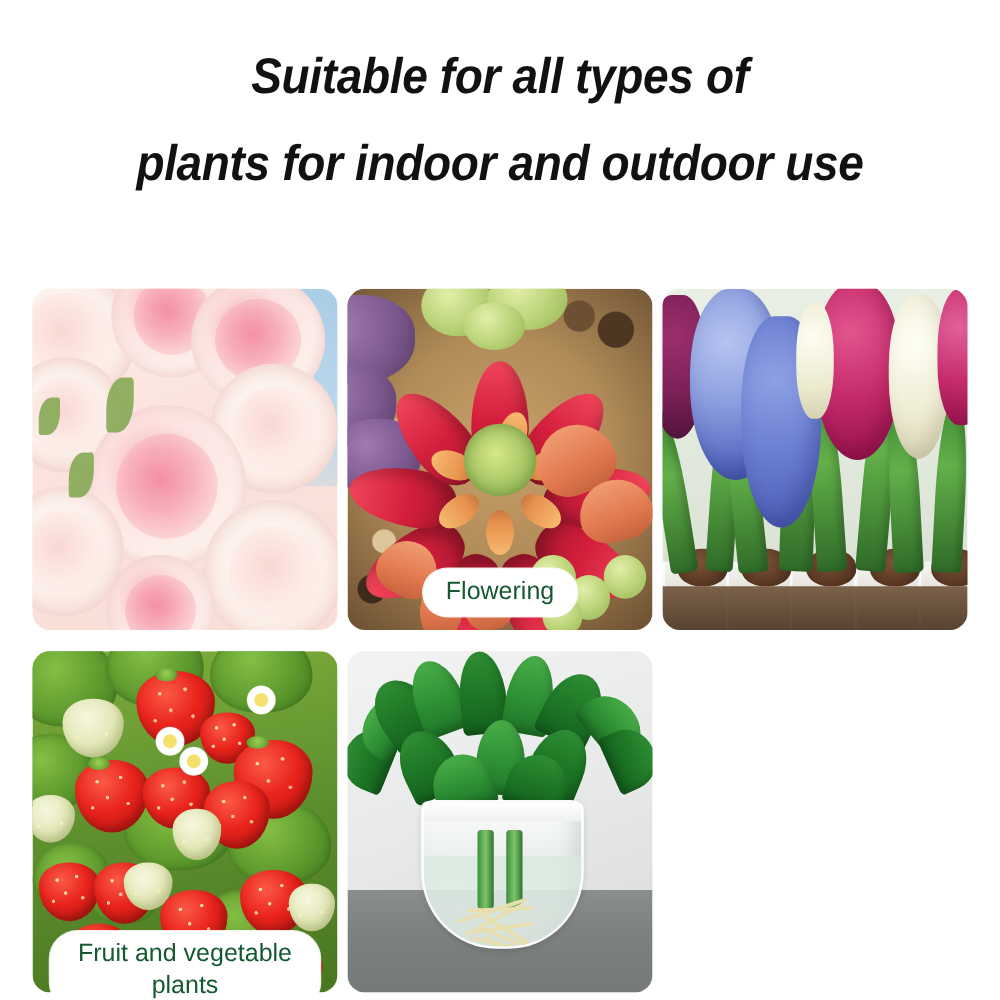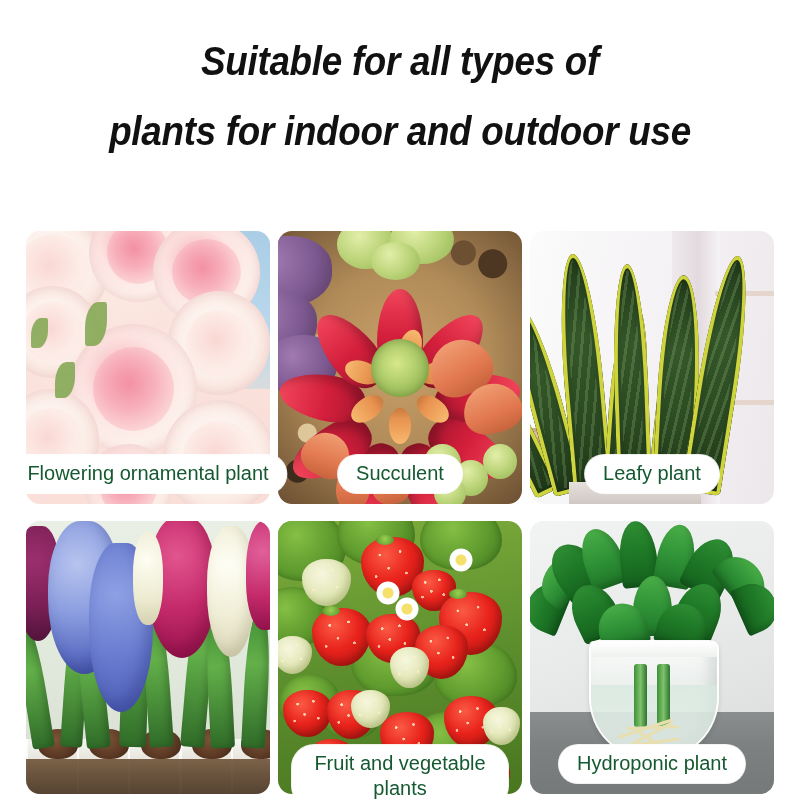--- a/index.html
+++ b/index.html
@@ -300,21 +300,20 @@
         <div class="rose pale" style="left:58%;top:22%;width:42%;height:38%"></div>
         <div class="rose" style="left:18%;top:34%;width:52%;height:48%"></div>
         <div class="rose pale" style="left:-10%;top:58%;width:40%;height:38%"></div>
         <div class="rose pale" style="left:56%;top:62%;width:46%;height:42%"></div>
         <div class="rose" style="left:24%;top:78%;width:36%;height:32%"></div>
         <div class="leafspot" style="left:24%;top:26%;width:9%;height:16%"></div>
         <div class="leafspot" style="left:12%;top:48%;width:8%;height:13%"></div>
         <div class="leafspot" style="left:2%;top:32%;width:7%;height:11%"></div>
       </div>
     </div>
-    <div class="label">Flowering ornamental plant</div>
   </div>
 
   <div class="tile">
     <div class="photo">
       <div class="inner succ">
         <div class="gravel"></div>
         <div class="purpleleaf" style="left:-18%;top:2%;width:40%;height:26%"></div>
         <div class="purpleleaf" style="left:-20%;top:22%;width:36%;height:24%"></div>
         <div class="purpleleaf" style="left:-6%;top:38%;width:30%;height:22%"></div>
         <div class="greenbead" style="left:24%;top:-4%;width:24%;height:18%"></div>
@@ -340,43 +339,23 @@
         <div class="finger" style="left:76%;top:56%;width:24%;height:18%;transform:rotate(-14deg)"></div>
         <div class="finger" style="left:10%;top:74%;width:20%;height:16%;transform:rotate(28deg)"></div>
         <div class="finger" style="left:24%;top:82%;width:14%;height:20%;transform:rotate(8deg)"></div>
         <div class="finger" style="left:38%;top:84%;width:16%;height:16%;transform:rotate(-6deg)"></div>
         <div class="greenbead" style="left:60%;top:78%;width:15%;height:14%"></div>
         <div class="greenbead" style="left:72%;top:84%;width:14%;height:13%"></div>
         <div class="greenbead" style="left:64%;top:90%;width:13%;height:12%"></div>
         <div class="greenbead" style="left:84%;top:78%;width:14%;height:13%"></div>
       </div>
     </div>
-    <div class="label">Succulent</div>
+    <div class="label">Flowering</div>
   </div>
 
-  <div class="tile">
-    <div class="photo">
-      <div class="inner snake">
-        <div class="pillar"></div>
-        <div class="shelf" style="top:22%"></div>
-        <div class="shelf" style="top:62%"></div>
-        <div class="wicker"></div>
-        <div class="sleaf" style="left:2%;width:11%;height:62%;transform:rotate(-26deg)"></div>
-        <div class="sleaf" style="left:10%;width:13%;height:70%;transform:rotate(-15deg)"></div>
-        <div class="sleaf" style="left:18%;width:16%;height:88%;transform:rotate(-5deg)"></div>
-        <div class="sleaf" style="left:30%;width:15%;height:70%;transform:rotate(4deg)"></div>
-        <div class="sleaf" style="left:36%;width:14%;height:84%;transform:rotate(-2deg)"></div>
-        <div class="sleaf" style="left:48%;width:10%;height:58%;transform:rotate(6deg)"></div>
-        <div class="sleaf" style="left:50%;width:17%;height:80%;transform:rotate(3deg)"></div>
-        <div class="sleaf" style="left:62%;width:16%;height:88%;transform:rotate(9deg)"></div>
-        <div class="potrim"></div>
-      </div>
-    </div>
-    <div class="label">Leafy plant</div>
-  </div>
 
   <div class="tile">
     <div class="photo">
       <div class="inner hya">
 
         <div class="pot" style="left:0%;width:20%"></div>
         <div class="pot" style="left:21%;width:20%"></div>
         <div class="pot" style="left:42%;width:20%"></div>
         <div class="pot" style="left:63%;width:20%"></div>
         <div class="pot" style="left:84%;width:18%"></div>
@@ -490,16 +469,15 @@
           <div class="root" style="left:26%;width:44%;transform:rotate(-8deg);bottom:8%"></div>
           <div class="root" style="left:34%;width:40%;transform:rotate(22deg);bottom:12%"></div>
           <div class="root" style="left:22%;width:46%;transform:rotate(-18deg);bottom:16%"></div>
           <div class="root" style="left:38%;width:34%;transform:rotate(32deg);bottom:20%"></div>
           <div class="root" style="left:28%;width:42%;transform:rotate(-2deg);bottom:24%"></div>
           <div class="root" style="left:32%;width:36%;transform:rotate(-28deg);bottom:10%"></div>
           <div class="root" style="left:40%;width:30%;transform:rotate(48deg);bottom:6%"></div>
         </div>
       </div>
     </div>
-    <div class="label">Hydroponic plant</div>
   </div>
 
 </div>
 
 </body></html>

